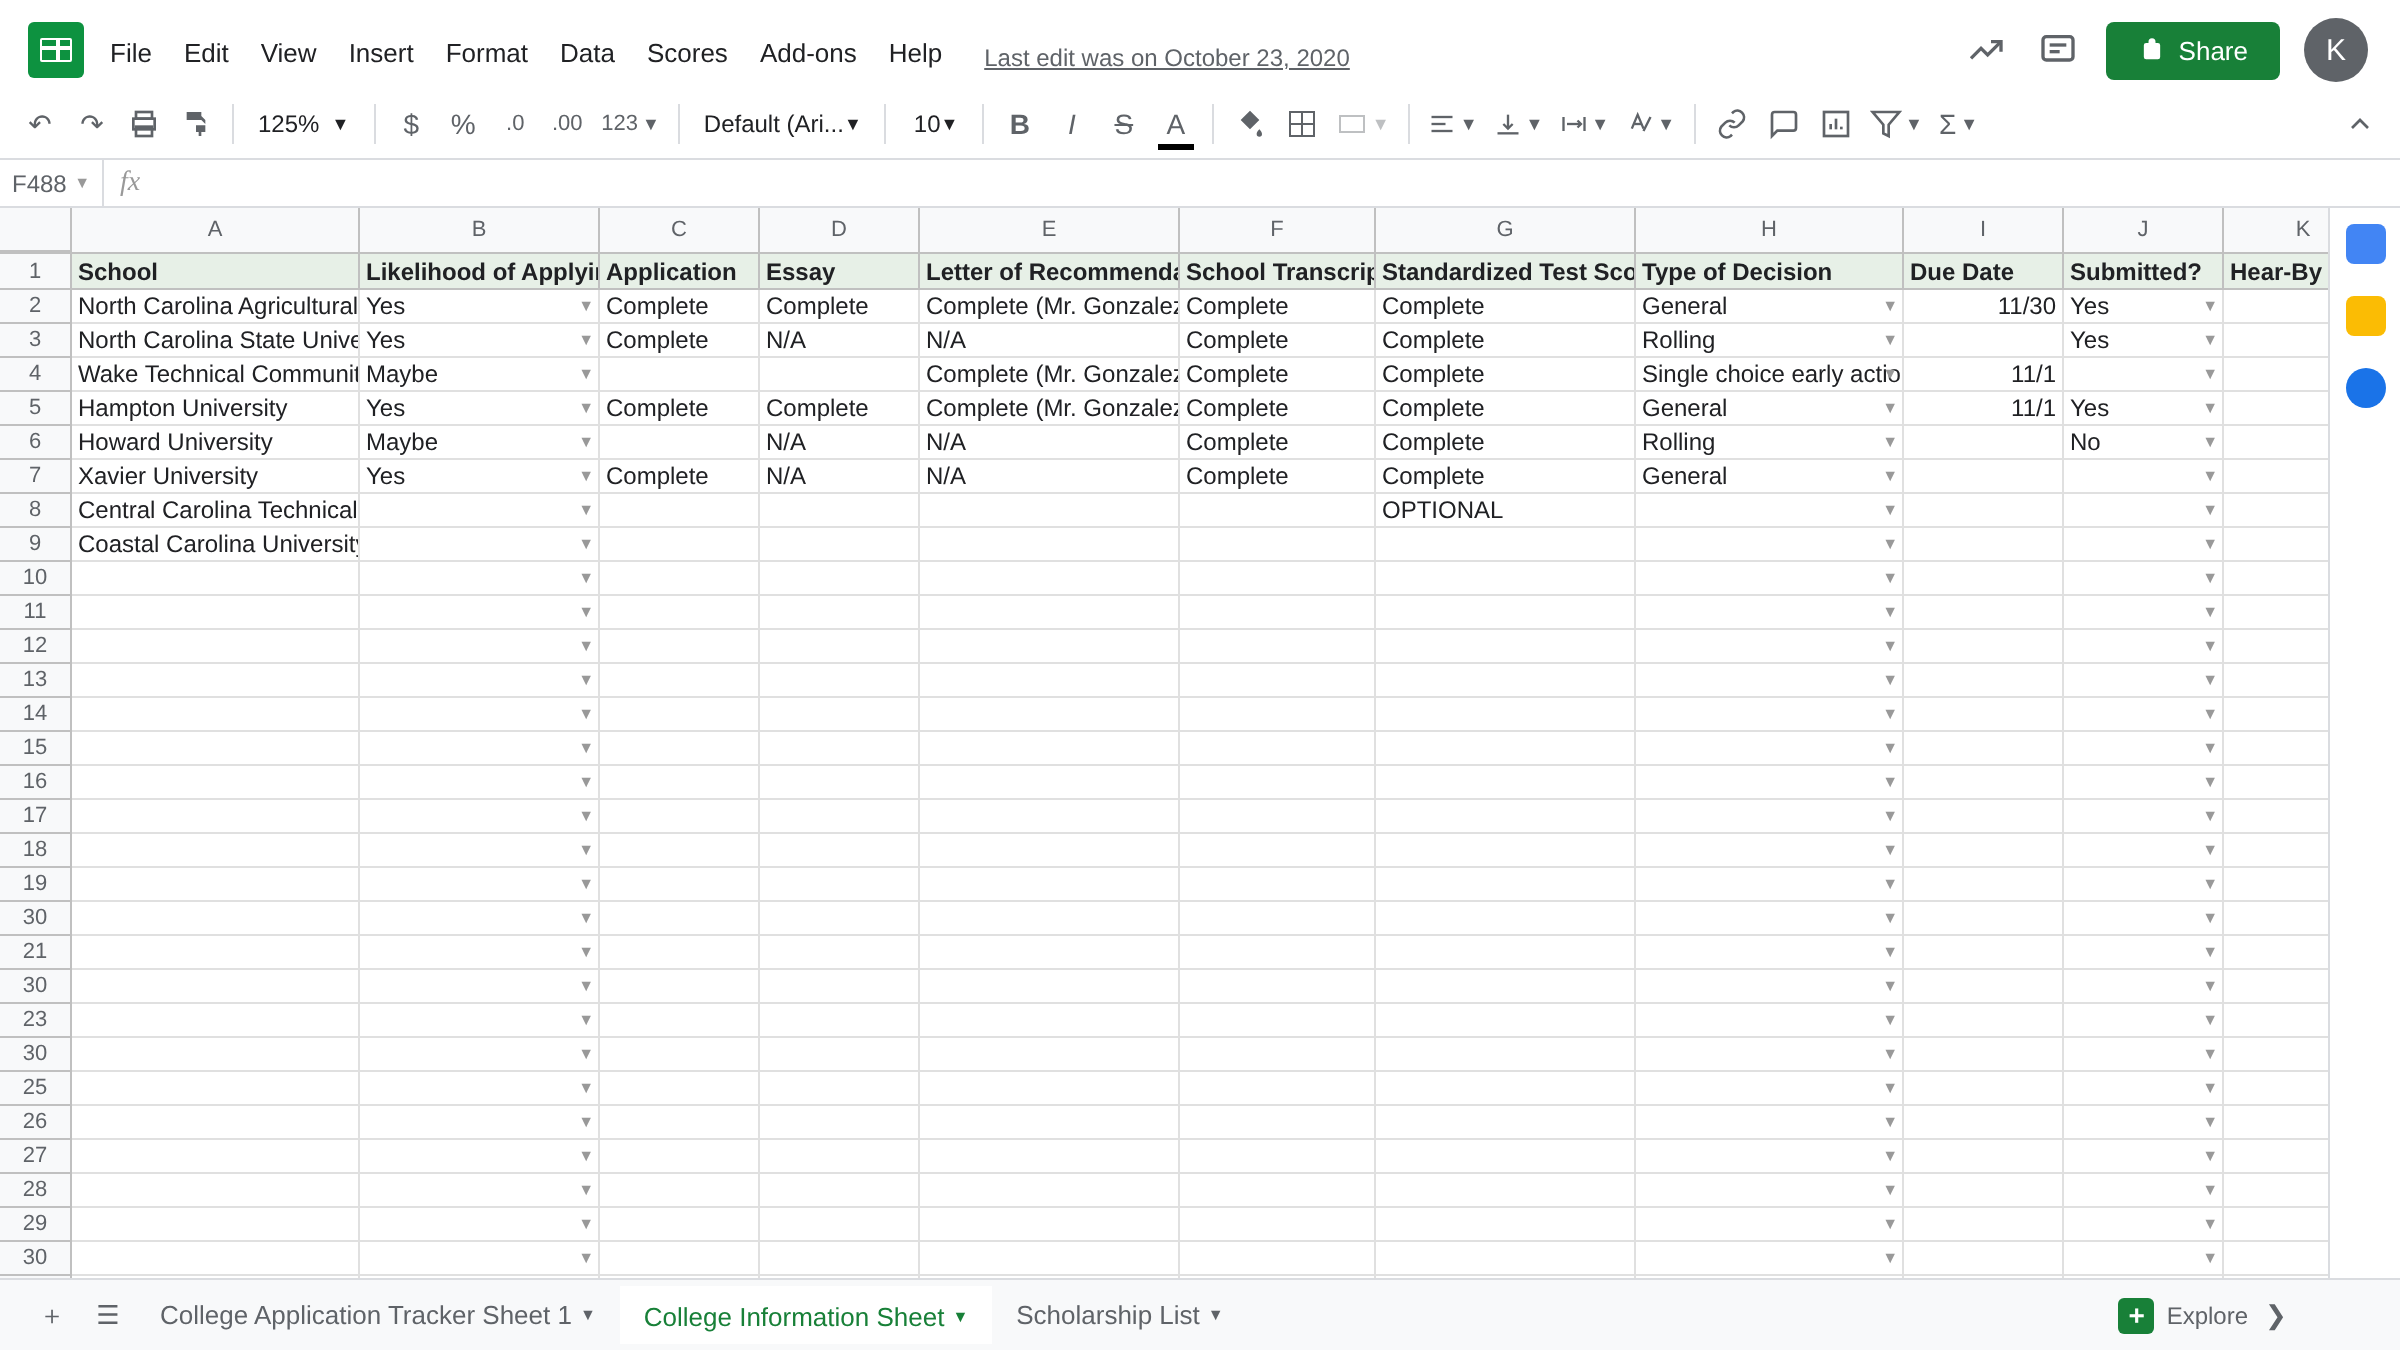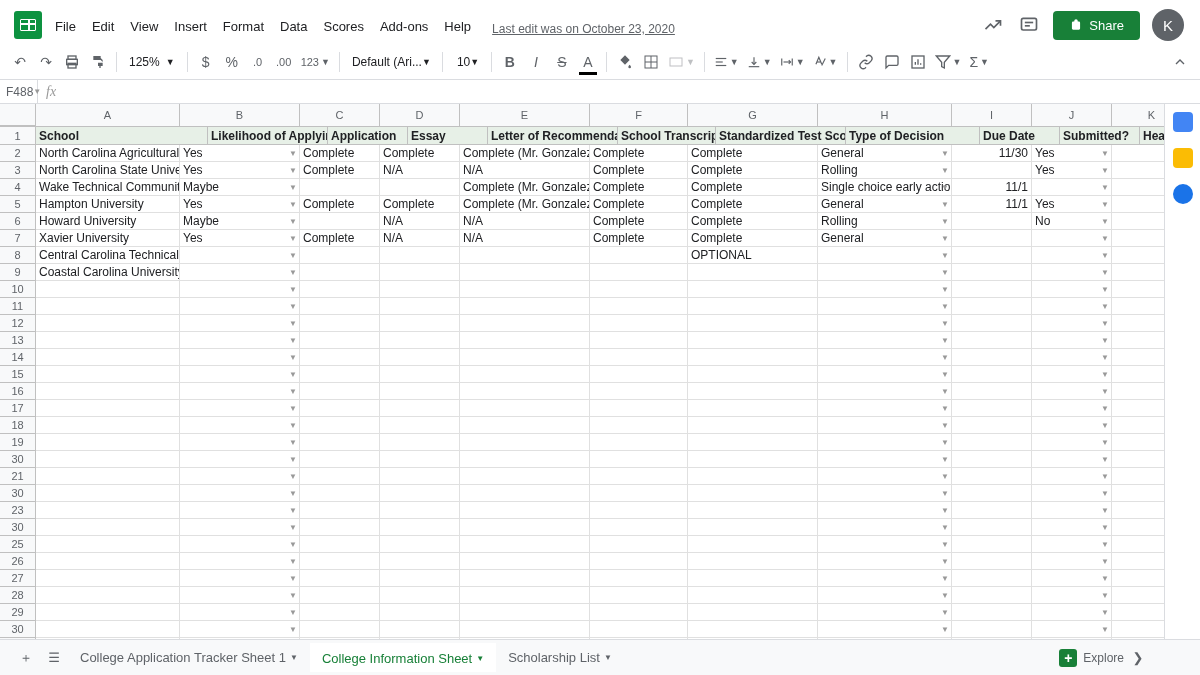--- a/index.html
+++ b/index.html
@@ -32,21 +32,21 @@
 .tb-zoom { font-size: 12px; padding: 0 6px; display: flex; align-items: center; gap: 4px; }
 .tb-font { font-size: 12px; padding: 0 6px; width: 90px; white-space: nowrap; overflow: hidden; text-overflow: ellipsis; display: flex; align-items: center; }
 .tb-size { font-size: 12px; padding: 0 8px; width: 36px; display: flex; align-items: center; }
 .tb-dropdown { font-size: 9px; margin-left: 2px; }
 .text-color-btn { position: relative; }
 .text-color-btn::after { content: ''; position: absolute; bottom: -1px; left: 3px; right: 3px; height: 3px; background: #000; }
 .collapse-btn { margin-left: auto; }
 
 
 .formula-bar { display: flex; align-items: center; height: 24px; border-bottom: 1px solid #dadce0; }
-.name-box { width: 38px; padding: 0 6px; font-size: 12px; color: #5f6368; border-right: 1px solid #dadce0; height: 100%; display: flex; align-items: center; }
+.name-box { width: 52px; padding: 0 6px; font-size: 12px; color: #5f6368; border-right: 1px solid #dadce0; height: 100%; display: flex; align-items: center; }
 .name-box-dd { font-size: 8px; margin-left: auto; color: #999; }
 .fx-label { font-style: italic; color: #999; padding: 0 8px; font-size: 14px; font-family: serif; }
 .formula-input { flex: 1; border: none; outline: none; font-size: 13px; height: 100%; }
 
 
 .grid-container { display: flex; height: calc(100vh - 44px - 36px - 24px - 36px); }
 .grid-main { flex: 1; overflow: hidden; position: relative; }
 .col-headers { display: flex; height: 23px; background: #f8f9fa; border-bottom: 1px solid #c0c0c0; position: sticky; top: 0; }
 .corner-cell { width: 36px; background: #f8f9fa; border-right: 1px solid #c0c0c0; border-bottom: 1px solid #c0c0c0; flex-shrink: 0; }
 .col-header { border-right: 1px solid #c0c0c0; display: flex; align-items: center; justify-content: center; font-size: 11px; color: #5f6368; flex-shrink: 0; cursor: pointer; }
@@ -280,21 +280,21 @@
         <div class="col-header" style="width: 98px;">F</div>
         <div class="col-header" style="width: 130px;">G</div>
         <div class="col-header" style="width: 134px;">H</div>
         <div class="col-header" style="width: 80px;">I</div>
         <div class="col-header" style="width: 80px;">J</div>
         <div class="col-header" style="width: 80px;">K</div>
       </div>
     <div class="grid-body" id="grid-body">
         <div class="grid-row header-data">
           <div class="row-header">1</div>
-          <div class="cell header-cell" style="width: 172px;">
+          <div class="cell header-cell" style="width: 144px;">
             <span>School</span>
           </div>
           <div class="cell header-cell" style="width: 120px;">
             <span>Likelihood of Applying</span>
           </div>
           <div class="cell header-cell" style="width: 80px;">
             <span>Application</span>
           </div>
           <div class="cell header-cell" style="width: 80px;">
             <span>Essay</span>

